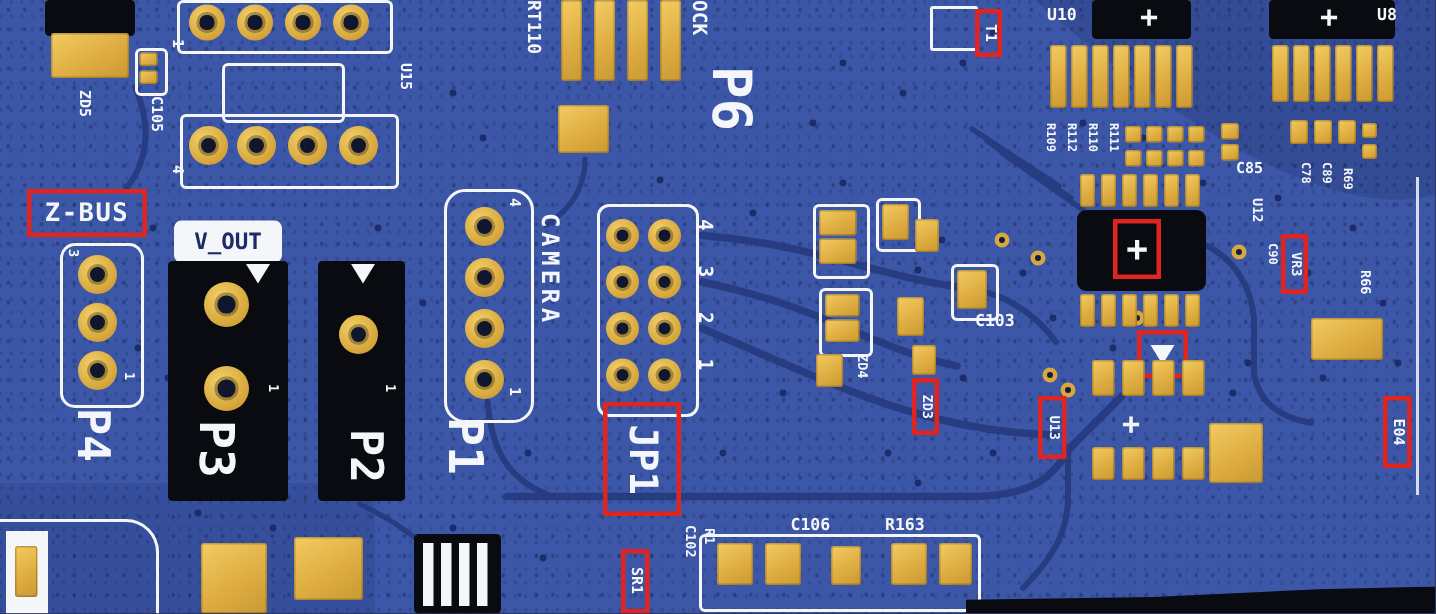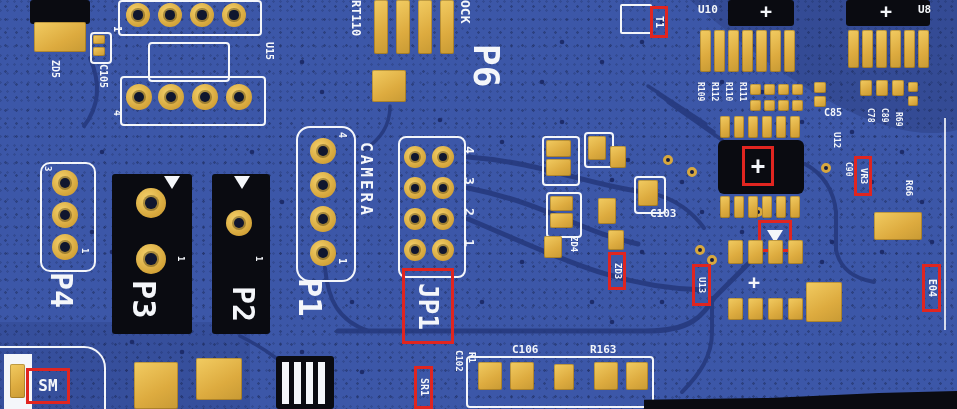--- a/index.html
+++ b/index.html
@@ -124,29 +124,35 @@
   <div class="abs silk v" style="left:112px;top:26px;width:10px;height:14px;font-size:10px">1</div>
   <div class="abs outline" style="left:148px;top:42px;width:78px;height:36px"></div>
   <div class="abs outline" style="left:120px;top:76px;width:142px;height:46px"></div>
   <div class="abs padc" style="left:126px;top:84px;width:26px;height:26px"></div>
   <div class="abs padc" style="left:158px;top:84px;width:26px;height:26px"></div>
   <div class="abs padc" style="left:192px;top:84px;width:26px;height:26px"></div>
   <div class="abs padc" style="left:226px;top:84px;width:26px;height:26px"></div>
   <div class="abs silk v" style="left:112px;top:110px;width:10px;height:14px;font-size:10px">4</div>
   <div class="abs silk v" style="left:260px;top:42px;width:14px;height:36px;font-size:10px">U15</div>
 
+  <div class="abs hl" style="left:18px;top:126px;width:80px;height:32px">
+    <span class="silk" style="font-size:17px;letter-spacing:1px">Z-BUS</span>
+  </div>
 
   <div class="abs outline" style="left:40px;top:162px;width:52px;height:106px;border-radius:10px"></div>
   <div class="abs padc" style="left:52px;top:170px;width:26px;height:26px"></div>
   <div class="abs padc" style="left:52px;top:202px;width:26px;height:26px"></div>
   <div class="abs padc" style="left:52px;top:234px;width:26px;height:26px"></div>
   <div class="abs silk v" style="left:43px;top:166px;width:9px;height:12px;font-size:9px">3</div>
   <div class="abs silk v" style="left:80px;top:248px;width:9px;height:12px;font-size:9px">1</div>
   <div class="abs silk v" style="left:40px;top:272px;width:36px;height:52px;font-size:30px">P4</div>
 
+  <div class="abs whitebox flex" style="left:116px;top:147px;width:72px;height:28px;border-radius:5px">
+    <span class="dark" style="font-size:15px">V_OUT</span>
+  </div>
 
   <div class="abs blk" style="left:112px;top:174px;width:80px;height:160px"></div>
   <div class="abs padc" style="left:136px;top:188px;width:30px;height:30px"></div>
   <div class="abs padc" style="left:136px;top:244px;width:30px;height:30px"></div>
   <div class="abs tri" style="left:164px;top:176px"></div>
   <div class="abs silk v" style="left:176px;top:256px;width:9px;height:12px;font-size:9px">1</div>
   <div class="abs silk v" style="left:118px;top:280px;width:42px;height:54px;font-size:32px">P3</div>
 
   <div class="abs blk" style="left:212px;top:174px;width:58px;height:160px"></div>
   <div class="abs padc" style="left:226px;top:210px;width:26px;height:26px"></div>
@@ -299,21 +305,21 @@
   </div>
   <div class="abs pad" style="left:806px;top:282px;width:36px;height:40px"></div>
 
   <div class="abs silk v" style="left:900px;top:180px;width:13px;height:32px;font-size:9px">R66</div>
   <div class="abs pad" style="left:874px;top:212px;width:48px;height:28px"></div>
   <div class="abs hl" style="left:922px;top:264px;width:19px;height:48px">
     <span class="silk v" style="font-size:10px">E04</span>
   </div>
   <div class="abs whitebox" style="left:944px;top:118px;width:2px;height:212px;opacity:.85"></div>
 
-  <div class="abs silk" style="left:512px;top:344px;font-size:11px">C106</div>
+  <div class="abs silk" style="left:527px;top:344px;font-size:11px">C106</div>
   <div class="abs silk" style="left:590px;top:344px;font-size:11px">R163</div>
   <div class="abs outline" style="left:466px;top:356px;width:184px;height:48px"></div>
   <div class="abs pad" style="left:478px;top:362px;width:24px;height:28px"></div>
   <div class="abs pad" style="left:510px;top:362px;width:24px;height:28px"></div>
   <div class="abs pad" style="left:554px;top:364px;width:20px;height:26px"></div>
   <div class="abs pad" style="left:594px;top:362px;width:24px;height:28px"></div>
   <div class="abs pad" style="left:626px;top:362px;width:22px;height:28px"></div>
   <div class="abs silk v" style="left:450px;top:350px;width:13px;height:50px;font-size:9px">C102</div>
   <div class="abs silk v" style="left:463px;top:352px;width:13px;height:46px;font-size:9px">R1</div>
   <div class="abs hl" style="left:414px;top:366px;width:19px;height:43px">
@@ -324,19 +330,16 @@
   <div class="abs whitebox" style="left:282px;top:362px;width:7px;height:42px"></div>
   <div class="abs whitebox" style="left:294px;top:362px;width:7px;height:42px"></div>
   <div class="abs whitebox" style="left:306px;top:362px;width:7px;height:42px"></div>
   <div class="abs whitebox" style="left:318px;top:362px;width:7px;height:42px"></div>
 
   <div class="abs pad" style="left:134px;top:362px;width:44px;height:47px"></div>
   <div class="abs pad" style="left:196px;top:358px;width:46px;height:42px"></div>
   <div class="abs outline" style="left:-24px;top:346px;width:126px;height:84px;border-radius:22px"></div>
   <div class="abs whitebox" style="left:4px;top:354px;width:28px;height:55px"></div>
   <div class="abs pad" style="left:10px;top:364px;width:15px;height:34px"></div>
-  <div class="abs hl" style="left:26px;top:368px;width:44px;height:36px">
-    <span class="silk" style="font-size:16px">SM</span>
-  </div>
 
   <div class="abs blk" style="left:644px;top:386px;width:313px;height:23px;border-radius:0;clip-path:polygon(0 60%,40% 52%,75% 30%,100% 22%,100% 100%,0 100%)"></div>
 
 </div>
 
 </body></html>

